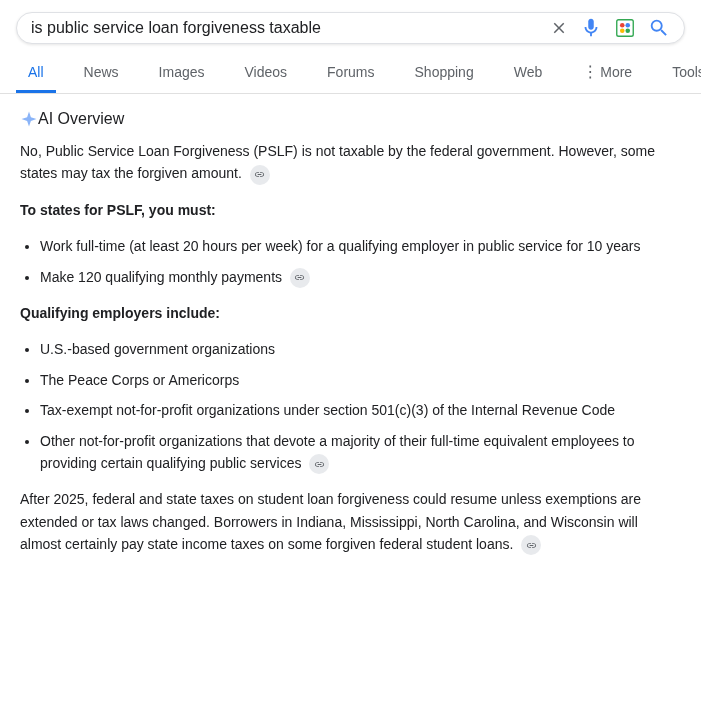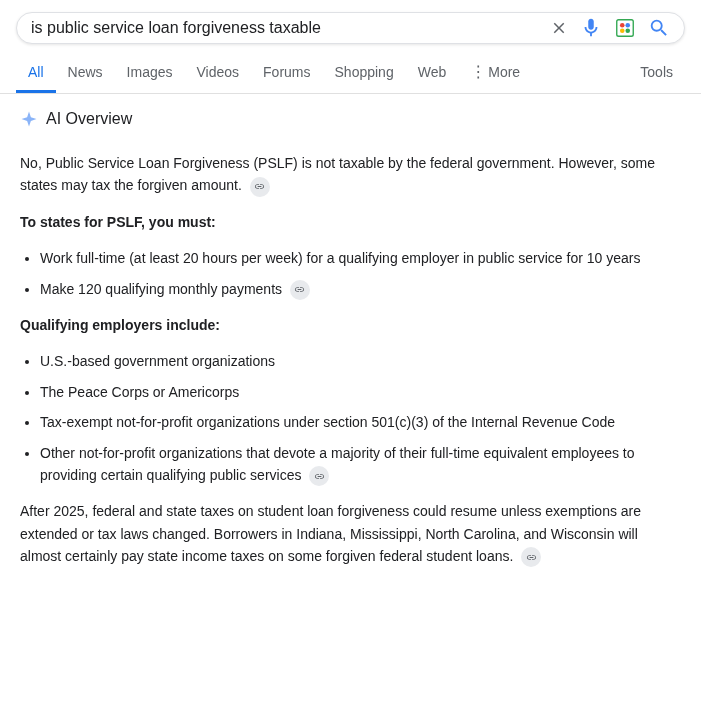--- a/index.html
+++ b/index.html
@@ -51,21 +51,21 @@
       padding: 0;
     }
 
     
     .tabs-container {
       display: flex;
       align-items: center;
       padding: 0 16px;
       margin-top: 8px;
       border-bottom: 1px solid #e0e0e0;
-      gap: 0;
+      gap: 16px;
     }
     .tab {
       padding: 10px 12px;
       font-size: 14px;
       color: #5f6368;
       cursor: pointer;
       display: flex;
       align-items: center;
       gap: 4px;
       white-space: nowrap;
@@ -87,22 +87,21 @@
 
     
     .main-content {
       padding: 16px 20px;
     }
 
     
     .ai-overview-header {
       display: flex;
       align-items: flex-end;
-      gap: 8px;
-      margin-bottom: 24px;
+      margin-bottom: 12px;
     }
     .ai-diamond {
       width: 18px;
       height: 18px;
     }
     .ai-overview-title {
       font-size: 16px;
       font-weight: 500;
       color: #202124;
     }

